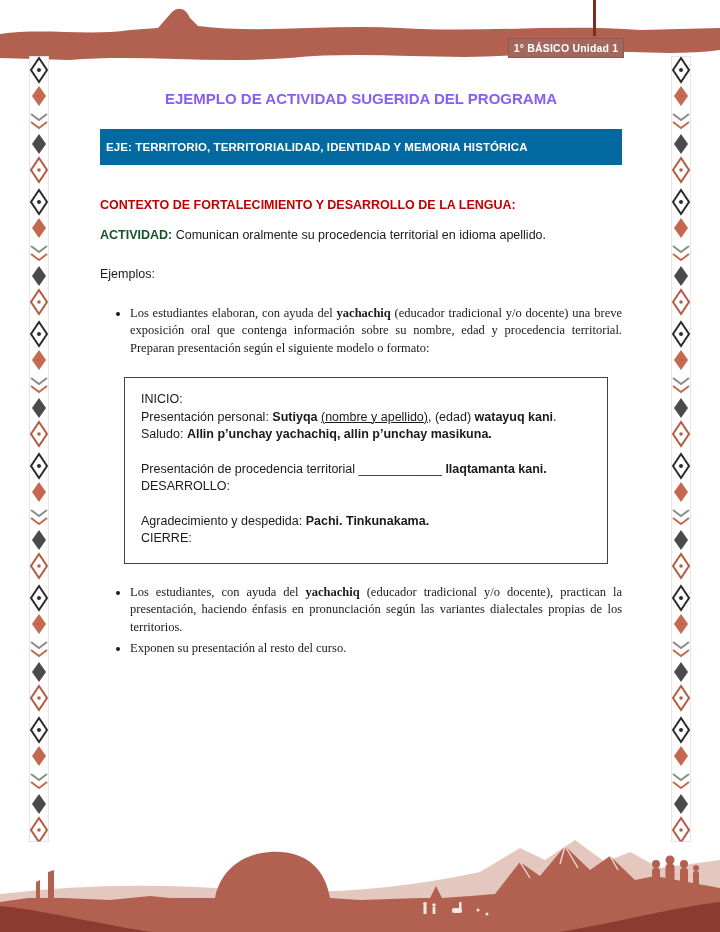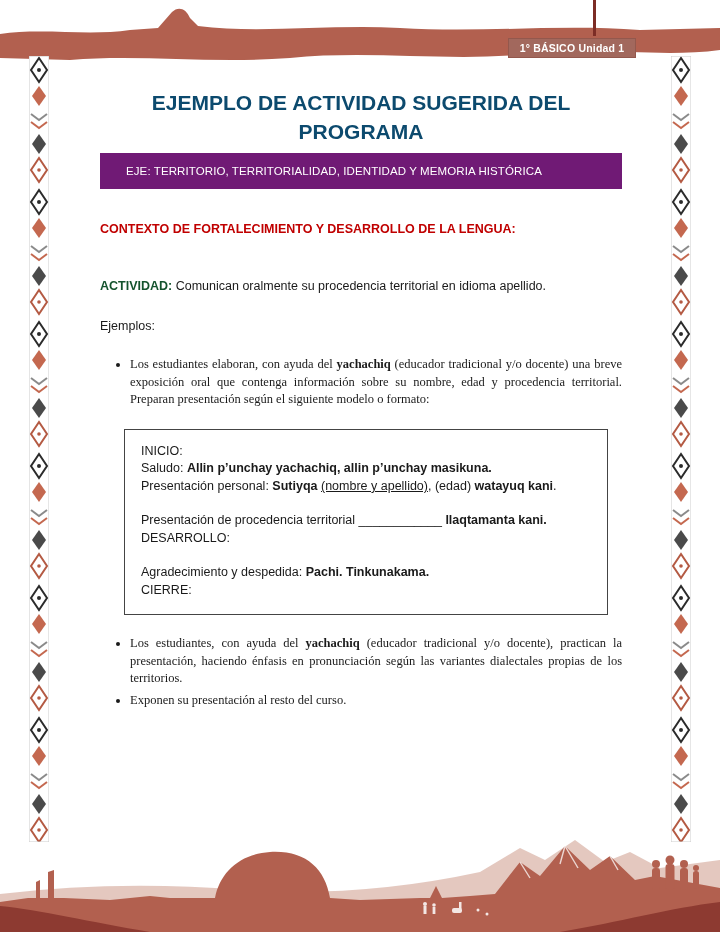--- a/index.html
+++ b/index.html
@@ -7,36 +7,36 @@
   body {
     position: relative;
     width: 720px; height: 932px;
     background: #ffffff;
     font-family: "Liberation Sans", sans-serif;
     color: #1a1a1a;
     overflow: hidden;
   }
   .top-wave { position:absolute; top:0; left:0; width:720px; height:78px; }
   .badge {
-    position:absolute; top:38px; left:508px; width:128px; height:20px;
+    position:absolute; top:38px; left:508px; width:116px; height:20px;
     background:#a2685d; border:1px solid #93584d;
     color:#fff; font-size:10.5px; font-weight:bold;
     display:flex; align-items:center; justify-content:center;
     letter-spacing:.2px;
   }
   .strip { position:absolute; top:56px; width:20px; height:786px; }
   .strip.left { left:29px; }
   .strip.right { right:29px; }
   .content { position:absolute; left:100px; top:88px; width:522px; font-size:12.5px; line-height:1.4; }
-  h1.title { font-size:21px; font-weight:bold; text-align:center; margin-bottom:6px; color:#0c4a6e; }
+  h1.title { font-size:15px; font-weight:bold; text-align:center; margin-bottom:20px; color:#8b5cf6; }
   .eje-banner {
-    background:#701a75; color:#fff; font-weight:normal; font-size:11.5px;
-    padding:10px 26px; margin-bottom:32px; letter-spacing:.1px;
+    background:#0369a1; color:#fff; font-weight:bold; font-size:11.5px;
+    padding:10px 6px; margin-bottom:32px; letter-spacing:.1px;
   }
-  .context { color:#c00000; font-weight:bold; font-size:12.5px; margin-bottom:40px; }
+  .context { color:#c00000; font-weight:bold; font-size:12.5px; margin-bottom:12px; }
   .activity { margin-bottom:22px; }
   .red-label { color:#14532d; font-weight:bold; }
   .examples { margin-bottom:21px; }
   ul.bullets { list-style:disc outside; padding-left:30px; margin:0;font-family:Liberation Serif, serif; }
   ul.bullets li { text-align:justify; margin-bottom:4px; }
   b { font-weight:bold; }
   .u { text-decoration:underline; }
   .format-box {
     border:1px solid #444; background:#fff;
     margin:20px 14px 20px 24px; padding:13px 16px 15px;
@@ -100,24 +100,24 @@
 
   <ul class="bullets">
     <li>
       <span>Los estudiantes elaboran, con ayuda del </span><b>yachachiq</b><span> (educador tradicional y/o docente) una breve exposición oral que contenga información sobre su nombre, edad y procedencia territorial. Preparan presentación según el siguiente modelo o formato:</span>
     </li>
   </ul>
 
   <div class="format-box">
     <p>INICIO:</p>
     <p>
-      <span>Saludo: </span><b>Allin p’unchay yachachiq, allin p’unchay masikuna.</b>
+      <span>Presentación personal:  </span><b>Sutiyqa</b><span> </span><span class="u">(nombre y apellido)</span><span>, (edad) </span><b>watayuq kani</b><span>.</span>
     </p>
     <p>
-      <span>Presentación personal:  </span><b>Sutiyqa</b><span> </span><span class="u">(nombre y apellido)</span><span>, (edad) </span><b>watayuq kani</b><span>.</span>
+      <span>Saludo: </span><b>Allin p’unchay yachachiq, allin p’unchay masikuna.</b>
     </p>
     <div class="gap"></div>
     <p>
       <span>Presentación de procedencia territorial </span><span>____________ </span><b>llaqtamanta kani.</b>
     </p>
     <p>DESARROLLO:</p>
     <div class="gap"></div>
     <p>
       <span>Agradecimiento y despedida:  </span><b>Pachi. Tinkunakama.</b>
     </p>

